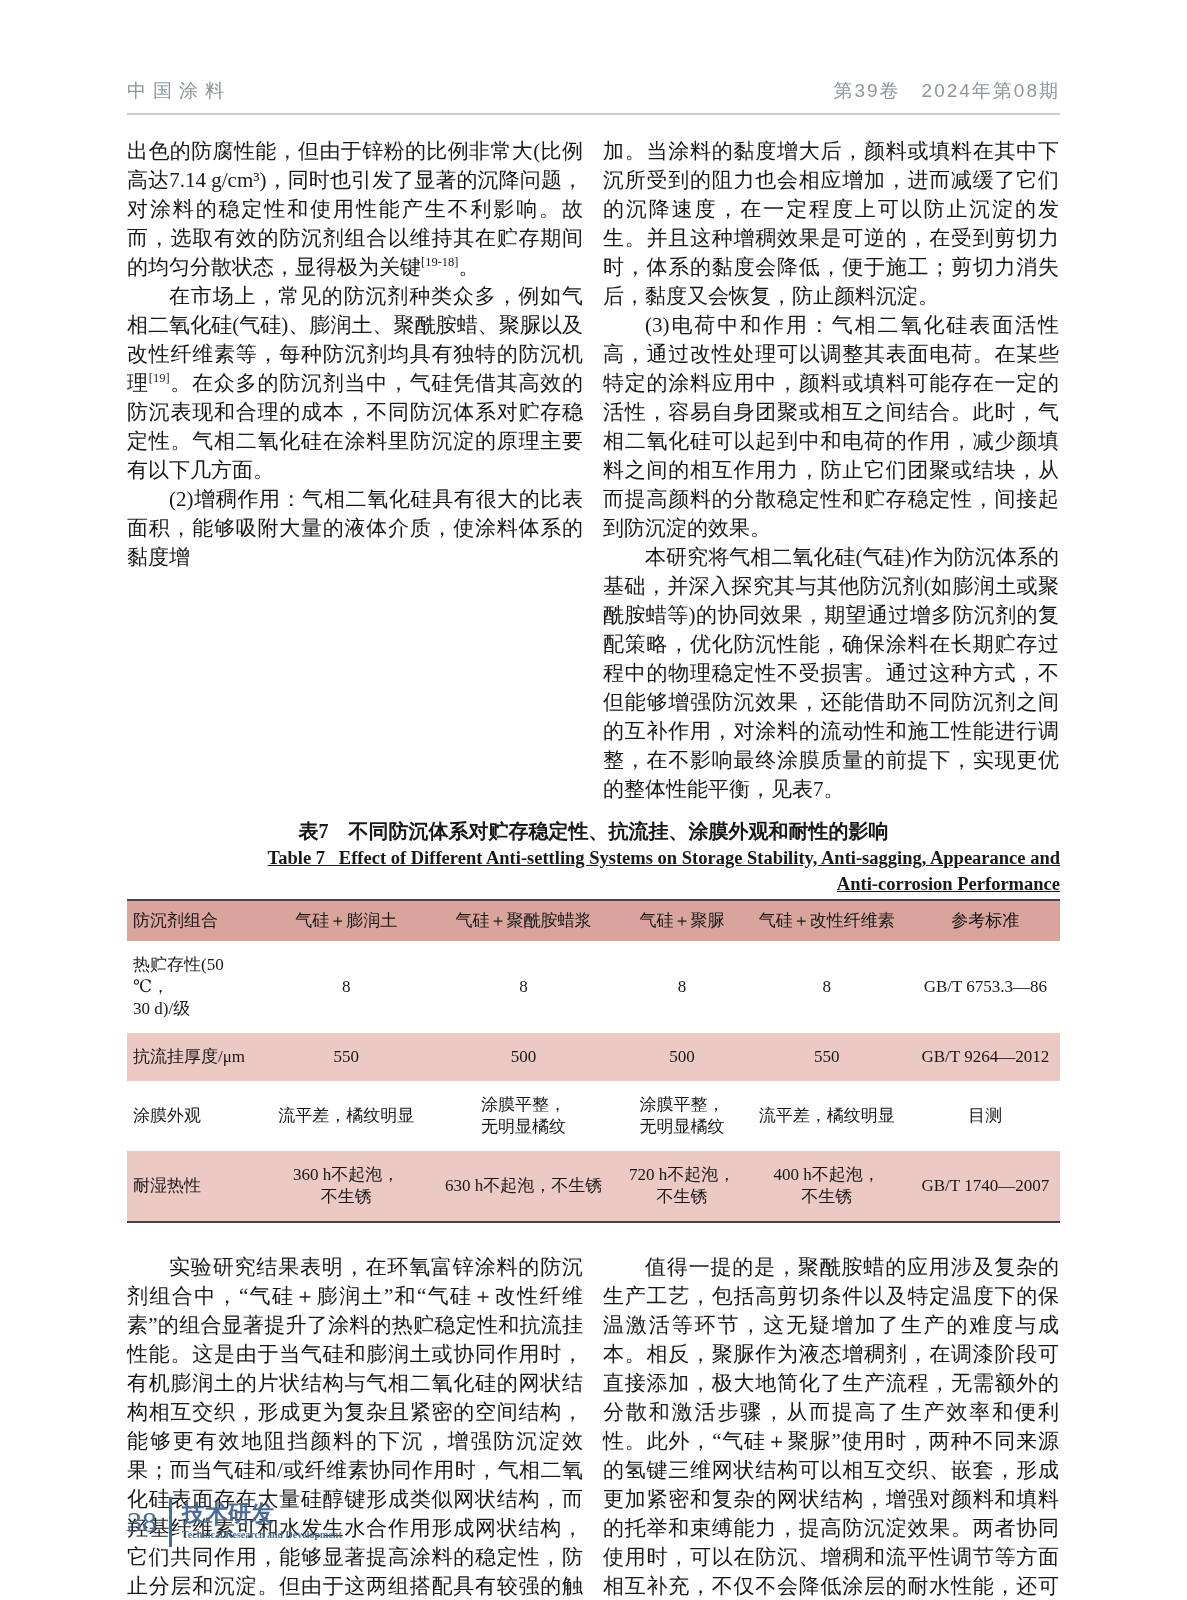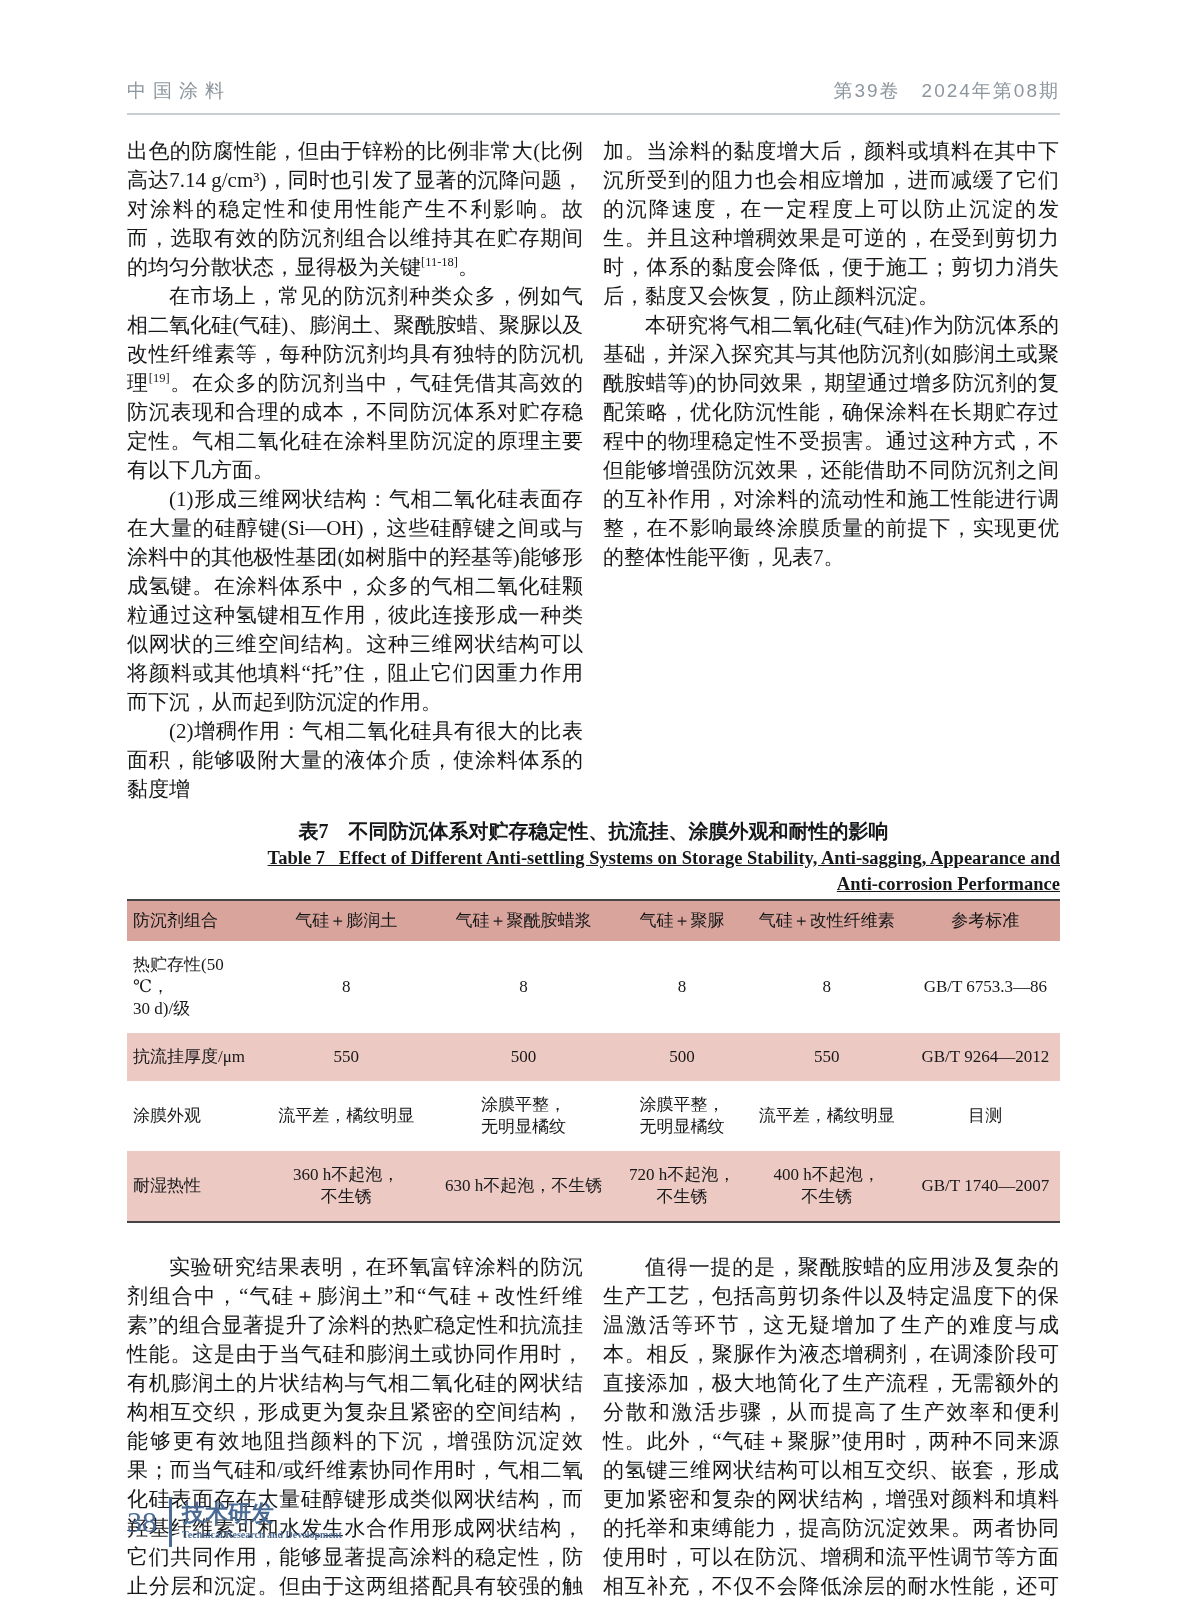--- a/index.html
+++ b/index.html
@@ -80,27 +80,27 @@
   <header class="page-header">
     <span class="journal">中国涂料</span>
     <span class="issue">第39卷　2024年第08期</span>
   </header>
   <div class="header-rule"></div>
 
   <main>
 
     <section class="two-col top">
       <div class="col">
-          <p class="para"><span>出色的防腐性能，但由于锌粉的比例非常大(比例高达7.14 g/cm³)，同时也引发了显著的沉降问题，对涂料的稳定性和使用性能产生不利影响。故而，选取有效的防沉剂组合以维持其在贮存期间的均匀分散状态，显得极为关键</span><sup>[11-18]</sup><span>。</span></p>
+          <p class="para"><span>出色的防腐性能，但由于锌粉的比例非常大(比例高达7.14 g/cm³)，同时也引发了显著的沉降问题，对涂料的稳定性和使用性能产生不利影响。故而，选取有效的防沉剂组合以维持其在贮存期间的均匀分散状态，显得极为关键</span><sup>[19-18]</sup><span>。</span></p>
           <p class="para indent"><span>在市场上，常见的防沉剂种类众多，例如气相二氧化硅(气硅)、膨润土、聚酰胺蜡、聚脲以及改性纤维素等，每种防沉剂均具有独特的防沉机理</span><sup>[19]</sup><span>。在众多的防沉剂当中，气硅凭借其高效的防沉表现和合理的成本，不同防沉体系对贮存稳定性。气相二氧化硅在涂料里防沉淀的原理主要有以下几方面。</span></p>
-          <p class="para indent"><span>(1)形成三维网状结构：气相二氧化硅表面存在大量的硅醇键(Si—OH)，这些硅醇键之间或与涂料中的其他极性基团(如树脂中的羟基等)能够形成氢键。在涂料体系中，众多的气相二氧化硅颗粒通过这种氢键相互作用，彼此连接形成一种类似网状的三维空间结构。这种三维网状结构可以将颜料或其他填料“托”住，阻止它们因重力作用而下沉，从而起到防沉淀的作用。</span></p>
           <p class="para indent"><span>(2)增稠作用：气相二氧化硅具有很大的比表面积，能够吸附大量的液体介质，使涂料体系的黏度增</span></p>
         </div>
       <div class="col">
           <p class="para"><span>加。当涂料的黏度增大后，颜料或填料在其中下沉所受到的阻力也会相应增加，进而减缓了它们的沉降速度，在一定程度上可以防止沉淀的发生。并且这种增稠效果是可逆的，在受到剪切力时，体系的黏度会降低，便于施工；剪切力消失后，黏度又会恢复，防止颜料沉淀。</span></p>
+          <p class="para indent"><span>(3)电荷中和作用：气相二氧化硅表面活性高，通过改性处理可以调整其表面电荷。在某些特定的涂料应用中，颜料或填料可能存在一定的活性，容易自身团聚或相互之间结合。此时，气相二氧化硅可以起到中和电荷的作用，减少颜填料之间的相互作用力，防止它们团聚或结块，从而提高颜料的分散稳定性和贮存稳定性，间接起到防沉淀的效果。</span></p>
           <p class="para indent"><span>本研究将气相二氧化硅(气硅)作为防沉体系的基础，并深入探究其与其他防沉剂(如膨润土或聚酰胺蜡等)的协同效果，期望通过增多防沉剂的复配策略，优化防沉性能，确保涂料在长期贮存过程中的物理稳定性不受损害。通过这种方式，不但能够增强防沉效果，还能借助不同防沉剂之间的互补作用，对涂料的流动性和施工性能进行调整，在不影响最终涂膜质量的前提下，实现更优的整体性能平衡，见表7。</span></p>
         </div>
     </section>
 
     <section class="table-section">
       <div class="tbl-title-cn">表7　不同防沉体系对贮存稳定性、抗流挂、涂膜外观和耐性的影响</div>
       <div class="tbl-title-en">Table 7&nbsp;&nbsp;&nbsp;Effect of Different Anti-settling Systems on Storage Stability, Anti-sagging, Appearance and</div>
       <div class="tbl-title-en">Anti-corrosion Performance</div>
 
       <table class="results">

